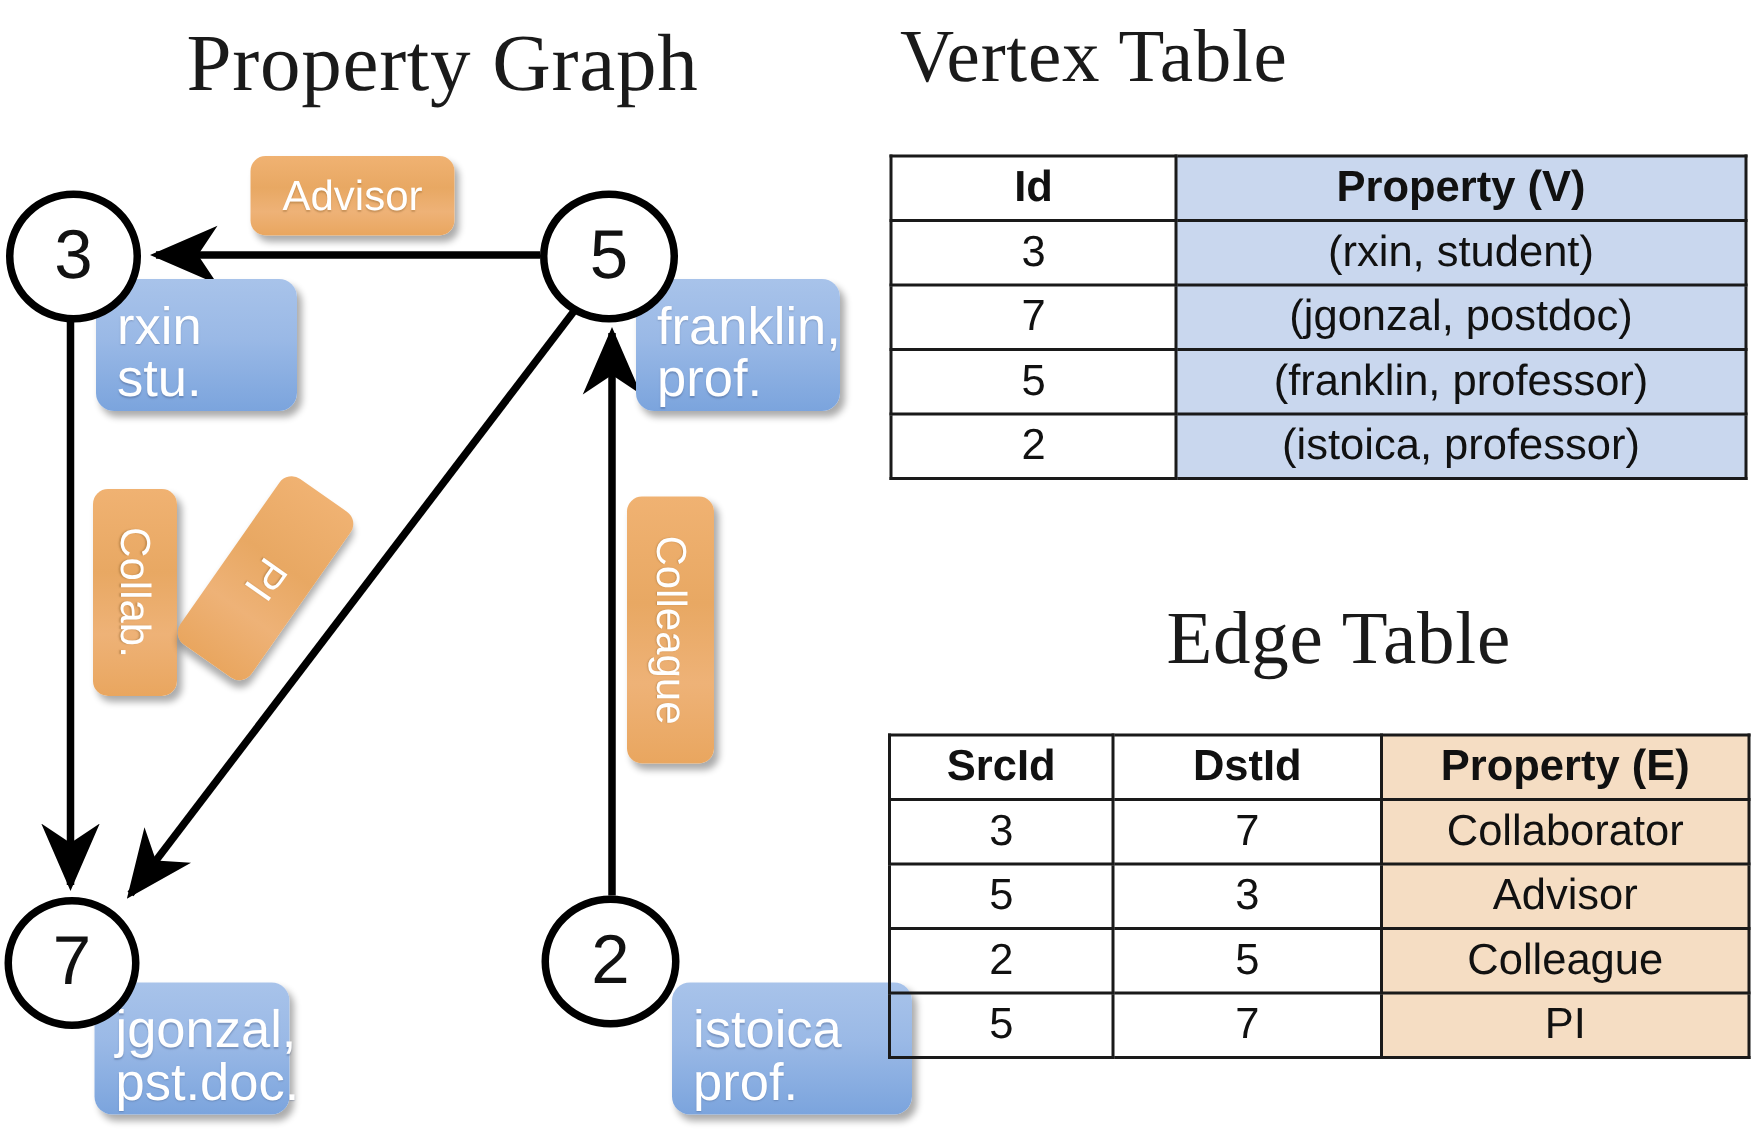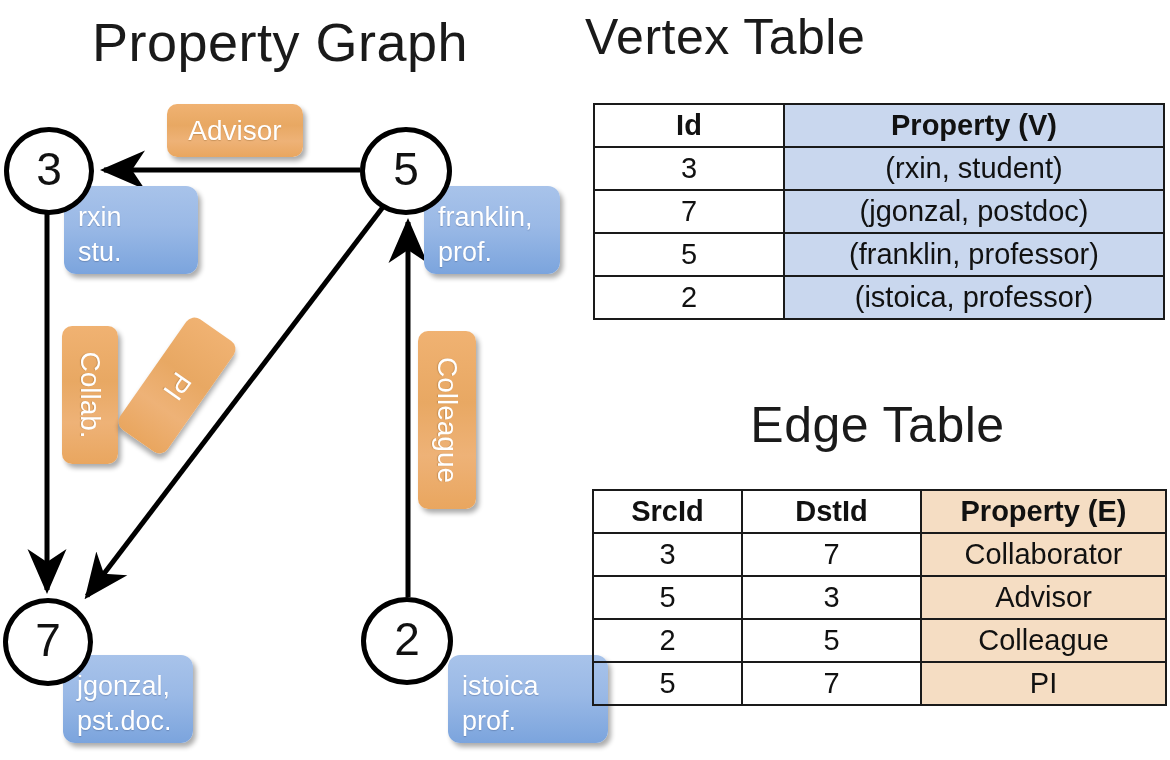--- a/index.html
+++ b/index.html
@@ -12,25 +12,26 @@
     height: 760px;
     position: relative;
     overflow: hidden;
     font-family: "Liberation Sans", sans-serif;
     color: #000000;
   }
 
   
   .title {
     position: absolute;
-    font-family: Liberation Sans, sans-serif;
+    font-family: Liberation Serif, serif;
     font-weight: 300;
     color: #1a1a1a;
     letter-spacing: 0.5px;
     white-space: nowrap;
+    padding-left: 15px;
   }
   #title-property-graph {
     left: 0; top: 12px; width: 560px;
     text-align: center;
     font-size: 54px;
     line-height: 60px;
   }
   #title-vertex-table {
     left: 585px; top: 8px; width: 585px;
     font-size: 50px;
@@ -78,21 +79,21 @@
 
   
   .prop-box {
     position: absolute;
     border-radius: 12px;
     background: linear-gradient(to bottom, #a8c3ea 0%, #9ab9e6 45%, #7ba4dd 100%);
     box-shadow: 3px 4px 5px rgba(0,0,0,0.33);
     color: #ffffff;
     font-family: "Liberation Sans", sans-serif;
     font-weight: 300;
-    font-size: 27px;
+    font-size: 35px;
     line-height: 35px;
     padding: 14px 0 0 14px;
     box-sizing: border-box;
     text-shadow: 0 1px 1px rgba(60,80,120,0.35);
   }
   #prop-rxin     { left: 64px;  top: 186px; width: 134px; height: 88px; }
   #prop-franklin { left: 424px; top: 186px; width: 136px; height: 88px; }
   #prop-jgonzal  { left: 63px;  top: 655px; width: 130px; height: 88px; }
   #prop-istoica  { left: 448px; top: 655px; width: 160px; height: 88px; }
   .prop-box div { white-space: nowrap; }

